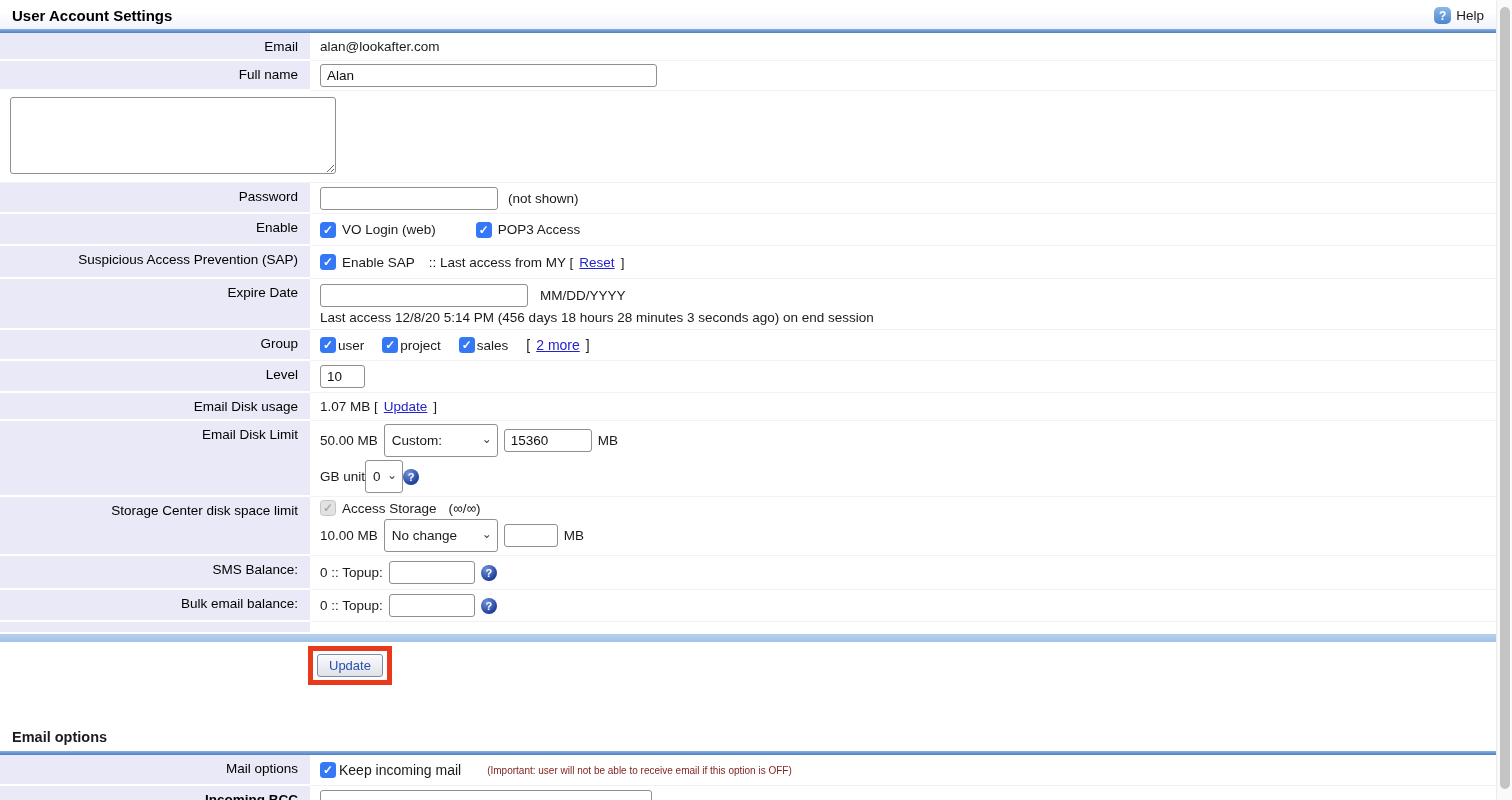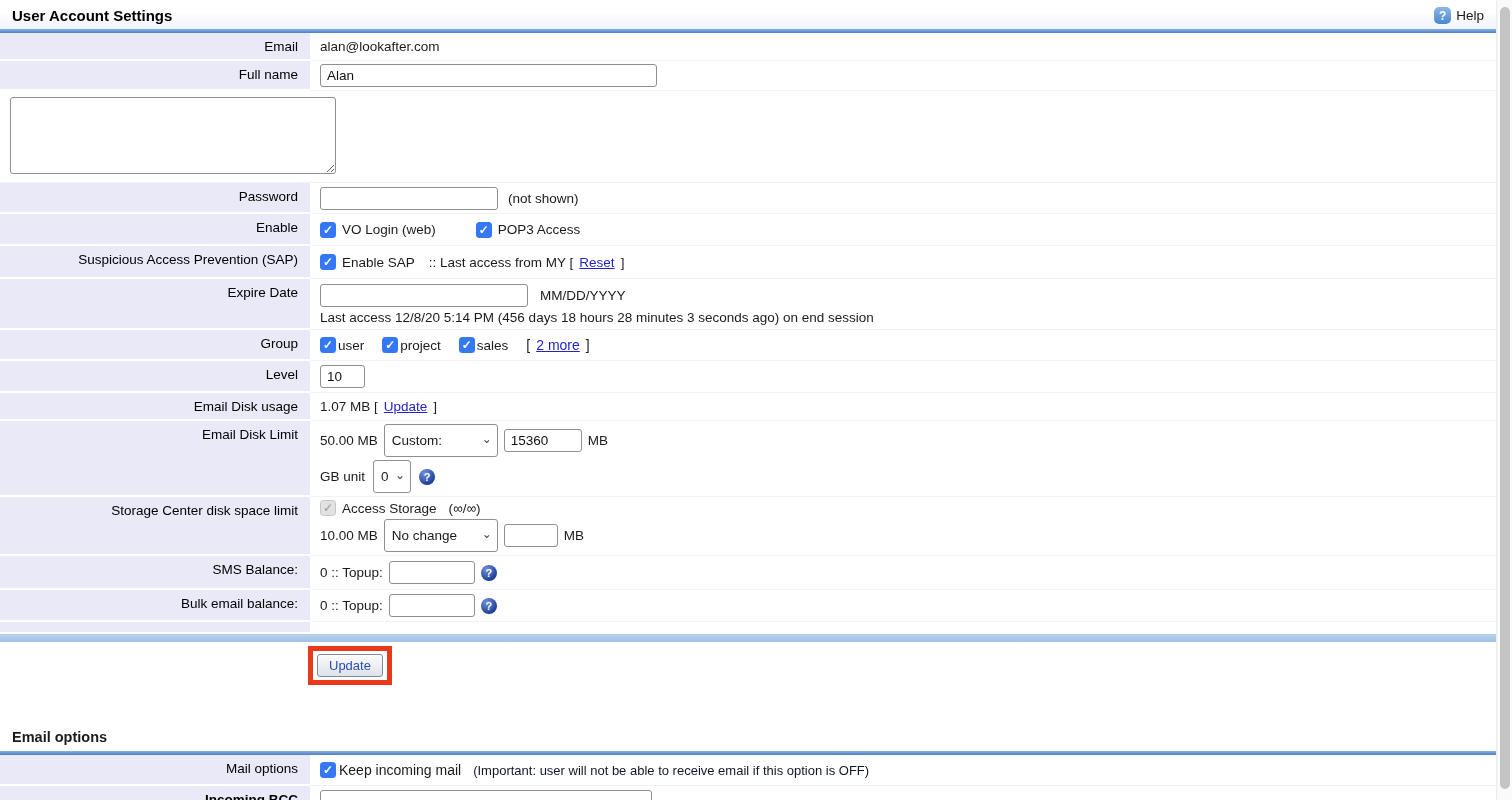--- a/index.html
+++ b/index.html
@@ -77,21 +77,21 @@
   }
   textarea {
     border: 1px solid #8f8f8f; border-radius: 3px;
     width: 326px; height: 77px; resize: both;
     font-family: "Liberation Sans", sans-serif; font-size: 13.5px;
   }
   .in-fullname { width: 337px; height: 25px; }
   .in-password { width: 178px; height: 21px; }
   .in-expire   { width: 208px; height: 25px; }
   .in-level    { width: 45px; }
-  .in-custmb   { width: 78px; }
+  .in-custmb   { width: 88px; }
   .in-stor     { width: 54px; }
   .in-topup    { width: 86px; height: 25px; }
   .in-bcc      { width: 332px; height: 28px; }
 
   .cb {
     width: 16px; height: 16px; border-radius: 3.5px;
     background: #3578f6; flex: 0 0 16px;
     display: inline-flex; align-items: center; justify-content: center;
     cursor: pointer;
   }
@@ -136,21 +136,21 @@
     font-family: "Liberation Sans", sans-serif;
     font-size: 13px; color: #2a4fae;
     background: linear-gradient(180deg, #fbfbfc, #dfe2ea);
     border: 1px solid #7f8ba6; border-radius: 3px;
     padding: 3px 11px; cursor: pointer;
     box-shadow: inset 0 1px 0 #fff;
   }
 
   
   .sec2-hdr { margin-top: 36px; padding: 8px 12px 6px 12px; font-weight: bold; font-size: 14.5px; }
-  .warn { color: #0f172a; font-size: 13px; margin-left: 6px; }
+  .warn { color: #7f1d1d; font-size: 10px; margin-left: 20px; }
   .bold-label { font-weight: bold; }
   .keep-label { font-size: 14px; }
 
   
   .scrollbar {
     position: absolute; top: 0; right: 0; width: 16px; height: 800px;
     background: #fafafa; border-left: 1px solid #ececec;
   }
   .scrollbar .thumb {
     position: absolute; left: 3px; top: 7px; width: 10px; height: 782px;
@@ -305,21 +305,21 @@
     <div class="row-value col">
       <div class="vline">
         <span>50.00 MB</span>
         <span class="sel sel-mode">
           <span>Custom:</span>
           <span class="arrow">⌄</span>
         </span>
         <input type="text" class="in-custmb" value="15360" style="">
         <span>MB</span>
       </div>
-      <div class="vline" style="gap:8px">
+      <div class="vline" style="gap:0">
         <span>GB unit</span>
         <span class="sel sel-gb">
           <span>0</span>
           <span class="arrow">⌄</span>
         </span>
         <span class="qball">?</span>
       </div>
     </div>
   </div>
 

